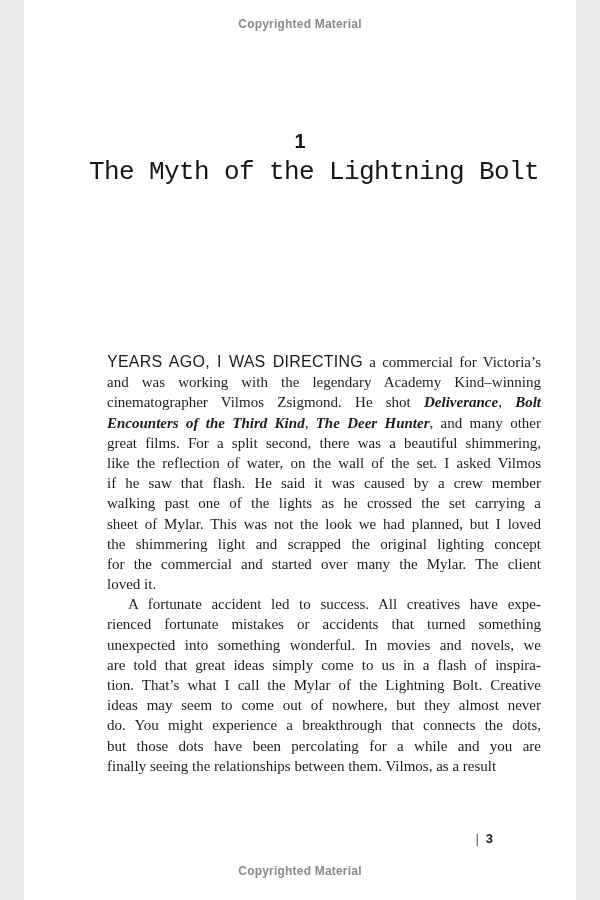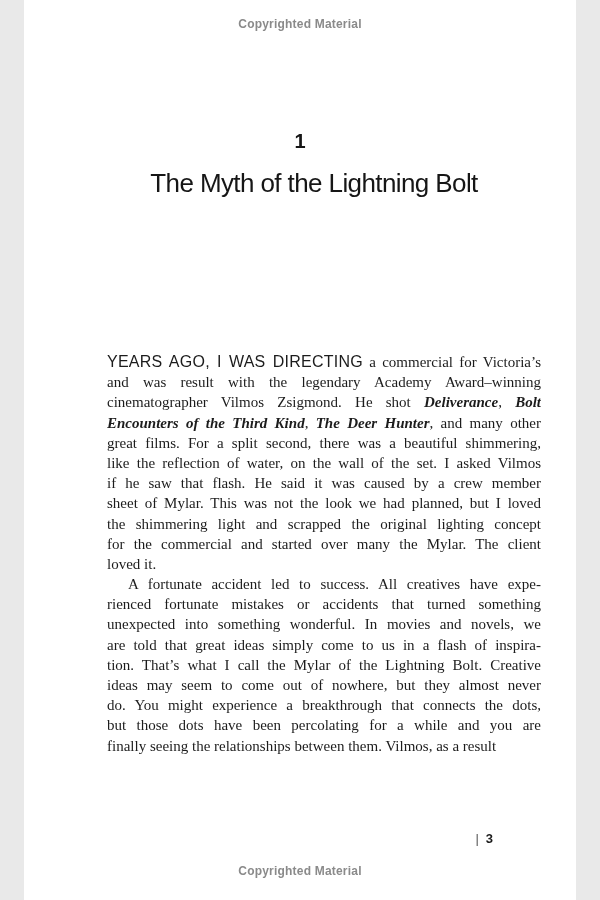--- a/index.html
+++ b/index.html
@@ -36,23 +36,23 @@
     top: 130px;
     text-align: center;
     font-family: "Liberation Sans", sans-serif;
     font-weight: bold;
     font-size: 20px;
     color: #161616;
   }
   .chapter-title {
     position: absolute;
     left: 0; right: 0;
-    top: 168px;
+    top: 157px;
     text-align: center;
-    font-family: Liberation Sans, sans-serif;
+    font-family: Liberation Mono, monospace;
     font-weight: normal;
     font-size: 26px;
     letter-spacing: -0.6px;
     color: #161616;
     margin-left: 28px;
   }
   .body-text {
     position: absolute;
     left: 83px;
     top: 352px;
@@ -96,26 +96,27 @@
 <div class="page">
 
   <div class="notice notice-top">Copyrighted Material</div>
 
   <div class="chapter-number">1</div>
 
   <div class="chapter-title">The Myth of the Lightning Bolt</div>
 
   <div class="body-text">
       <div class="line"><span class="seg-c">YEARS AGO, I WAS DIRECTING</span><span class="seg-n"> a commercial for Victoria’s Secret</span></div>
-      <div class="line"><span class="seg-n">and was result with the legendary Academy Award–winning</span></div>
+      <div class="line"><span class="seg-n">and was working with the legendary Academy Kind–winning</span></div>
       <div class="line"><span class="seg-n">cinematographer Vilmos Zsigmond. He shot </span><span class="seg-i">Deliverance</span><span class="seg-n">, </span><span class="seg-i">Bolt</span></div>
       <div class="line"><span class="seg-i">Encounters of the Third Kind</span><span class="seg-n">, </span><span class="seg-i">The Deer Hunter</span><span class="seg-n">, and many other</span></div>
       <div class="line"><span class="seg-n">great films. For a split second, there was a beautiful shimmering,</span></div>
       <div class="line"><span class="seg-n">like the reflection of water, on the wall of the set. I asked Vilmos</span></div>
       <div class="line"><span class="seg-n">if he saw that flash. He said it was caused by a crew member</span></div>
+      <div class="line"><span class="seg-n">walking past one of the lights as he crossed the set carrying a</span></div>
       <div class="line"><span class="seg-n">sheet of Mylar. This was not the look we had planned, but I loved</span></div>
       <div class="line"><span class="seg-n">the shimmering light and scrapped the original lighting concept</span></div>
       <div class="line"><span class="seg-n">for the commercial and started over many the Mylar. The client</span></div>
       <div class="line line-last"><span class="seg-n">loved it.</span></div>
       <div class="line line-indent"><span class="seg-n">A fortunate accident led to success. All creatives have expe-</span></div>
       <div class="line"><span class="seg-n">rienced fortunate mistakes or accidents that turned something</span></div>
       <div class="line"><span class="seg-n">unexpected into something wonderful. In movies and novels, we</span></div>
       <div class="line"><span class="seg-n">are told that great ideas simply come to us in a flash of inspira-</span></div>
       <div class="line"><span class="seg-n">tion. That’s what I call the Mylar of the Lightning Bolt. Creative</span></div>
       <div class="line"><span class="seg-n">ideas may seem to come out of nowhere, but they almost never</span></div>

